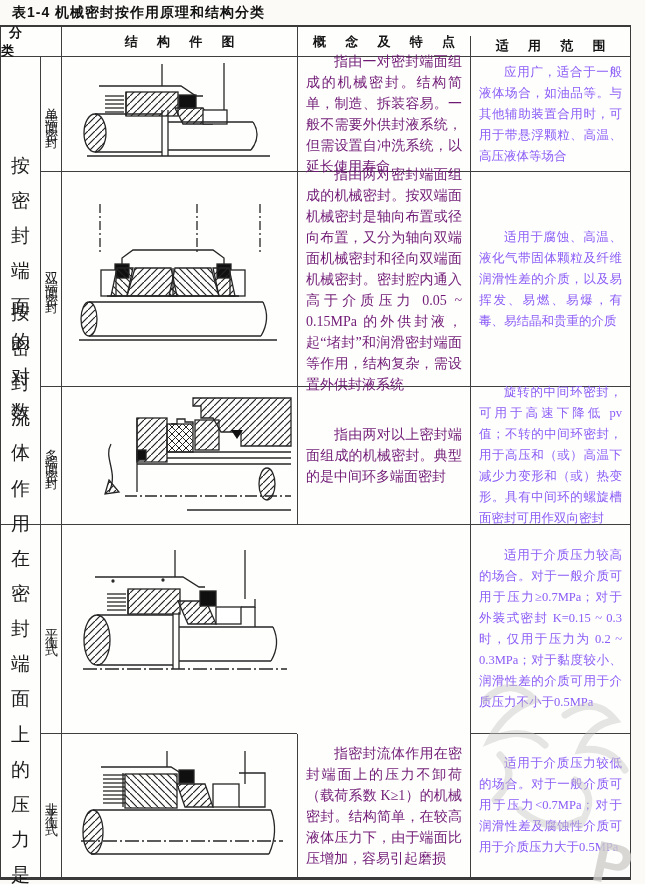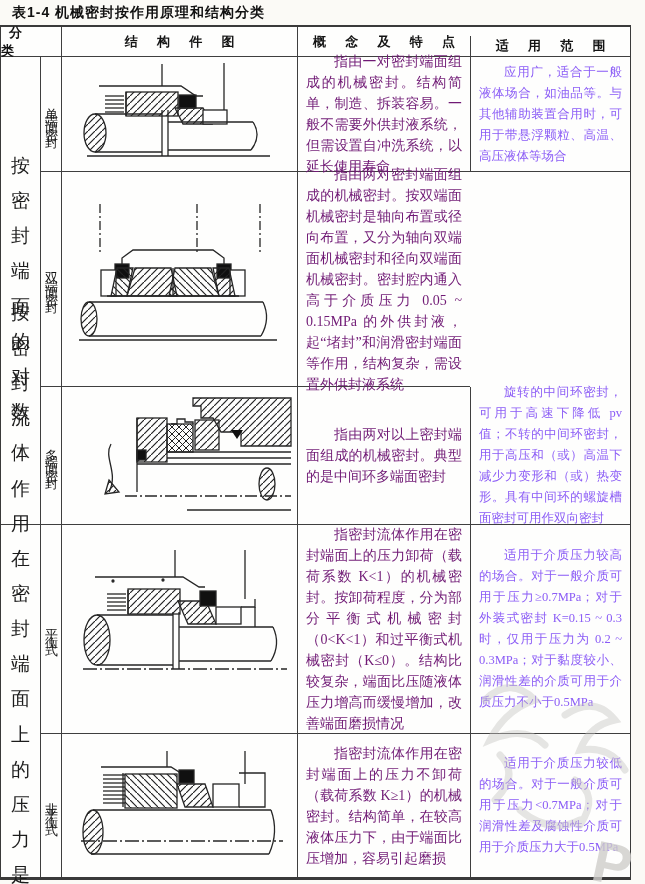--- a/index.html
+++ b/index.html
@@ -144,20 +144,23 @@
         <line x1="40" y1="98" x2="172" y2="98"></line>
         <path d="M22,104 H196 M22,138 H194"></path>
         <ellipse cx="22" cy="121" rx="8" ry="17" fill="url(#p2a)"></ellipse>
         <path d="M196,104 q8,17 -2,34"></path>
         <line x1="12" y1="142" x2="210" y2="142"></line>
       </g>
     </svg>
   </div>
   <div class="cell txt r3 bb bl">
     <p>指由两对密封端面组成的机械密封。按双端面机械密封是轴向布置或径向布置，又分为轴向双端面机械密封和径向双端面机械密封。密封腔内通入高于介质压力 0.05 ~ 0.15MPa 的外供封液，起“堵封”和润滑密封端面等作用，结构复杂，需设置外供封液系统</p>
+  </div>
+  <div class="cell scope r3 bb bl">
+    <p>适用于腐蚀、高温、液化气带固体颗粒及纤维润滑性差的介质，以及易挥发、易燃、易爆，有毒、易结晶和贵重的介质</p>
   </div>
 
   <div class="cell sub r4 bb bl">多端面密封</div>
   <div class="cell diag r4 bb bl">
     <svg width="226" height="128" viewBox="0 0 226 128">
       <defs>
         <pattern id="p3a" patternUnits="userSpaceOnUse" width="7" height="7">
           <path d="M-1,8 L8,-1" stroke="#222" stroke-width="1.2"></path>
         </pattern>
         <pattern id="p3x" patternUnits="userSpaceOnUse" width="7" height="7">
@@ -220,23 +223,20 @@
         <path d="M30,71 H106 M30,121 H106"></path>
         <ellipse cx="30" cy="96" rx="13" ry="25" fill="url(#p4a)"></ellipse>
         <line x1="106" y1="68" x2="106" y2="125"></line>
         <line x1="112" y1="68" x2="112" y2="125"></line>
         <path d="M112,83 H206 M112,117 H204"></path>
         <path d="M206,83 q8,17 -2,34"></path>
         <line x1="16" y1="125" x2="220" y2="125" stroke-dasharray="14 3 2 3"></line>
       </g>
     </svg>
   </div>
-  <div class="cell txt r5 bb bl">
-    <p>指密封流体作用在密封端面上的压力卸荷（载荷系数 K&lt;1）的机械密封。按卸荷程度，分为部分平衡式机械密封（0&lt;K&lt;1）和过平衡式机械密封（K≤0）。结构比较复杂，端面比压随液体压力增高而缓慢增加，改善端面磨损情况</p>
-  </div>
   <div class="cell scope r5 bb bl">
     <p>适用于介质压力较高的场合。对于一般介质可用于压力≥0.7MPa；对于外装式密封 K=0.15 ~ 0.3 时，仅用于压力为 0.2 ~ 0.3MPa；对于黏度较小、润滑性差的介质可用于介质压力不小于0.5MPa</p>
   </div>
 
   <div class="cell sub r6 bl">非平衡式</div>
   <div class="cell diag r6 bl">
     <svg width="226" height="110" viewBox="0 0 226 110">
       <defs>
         <pattern id="p5a" patternUnits="userSpaceOnUse" width="7" height="7">
           <path d="M-1,-1 L8,8" stroke="#222" stroke-width="1.2"></path>

